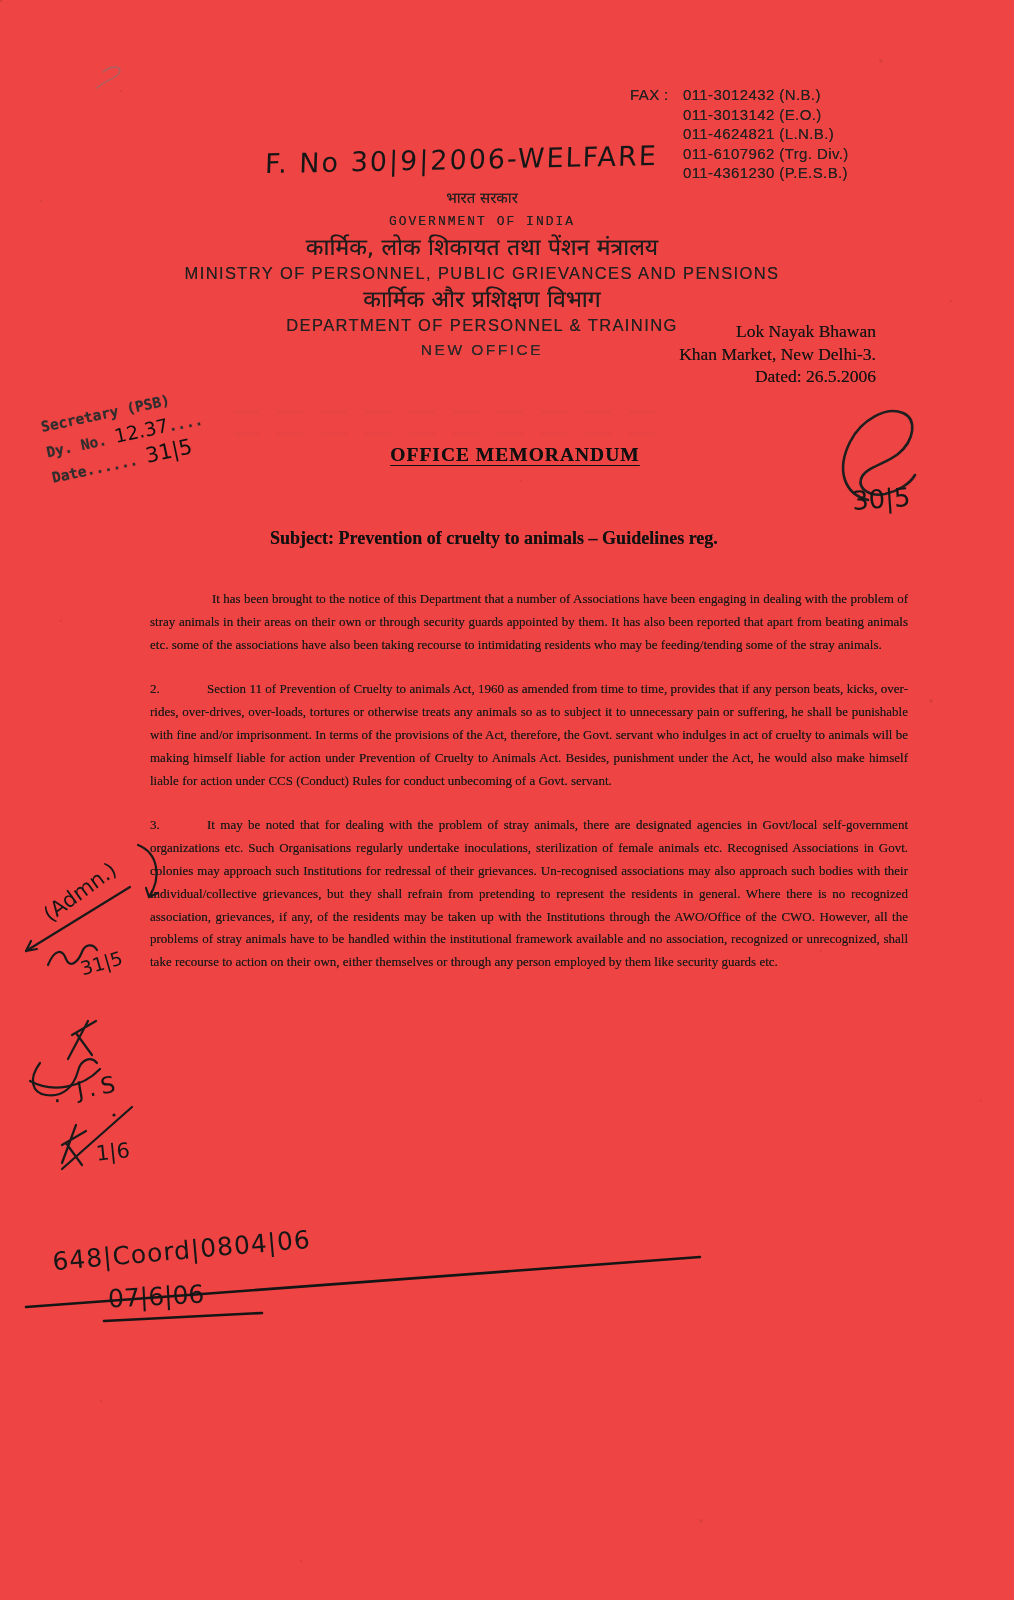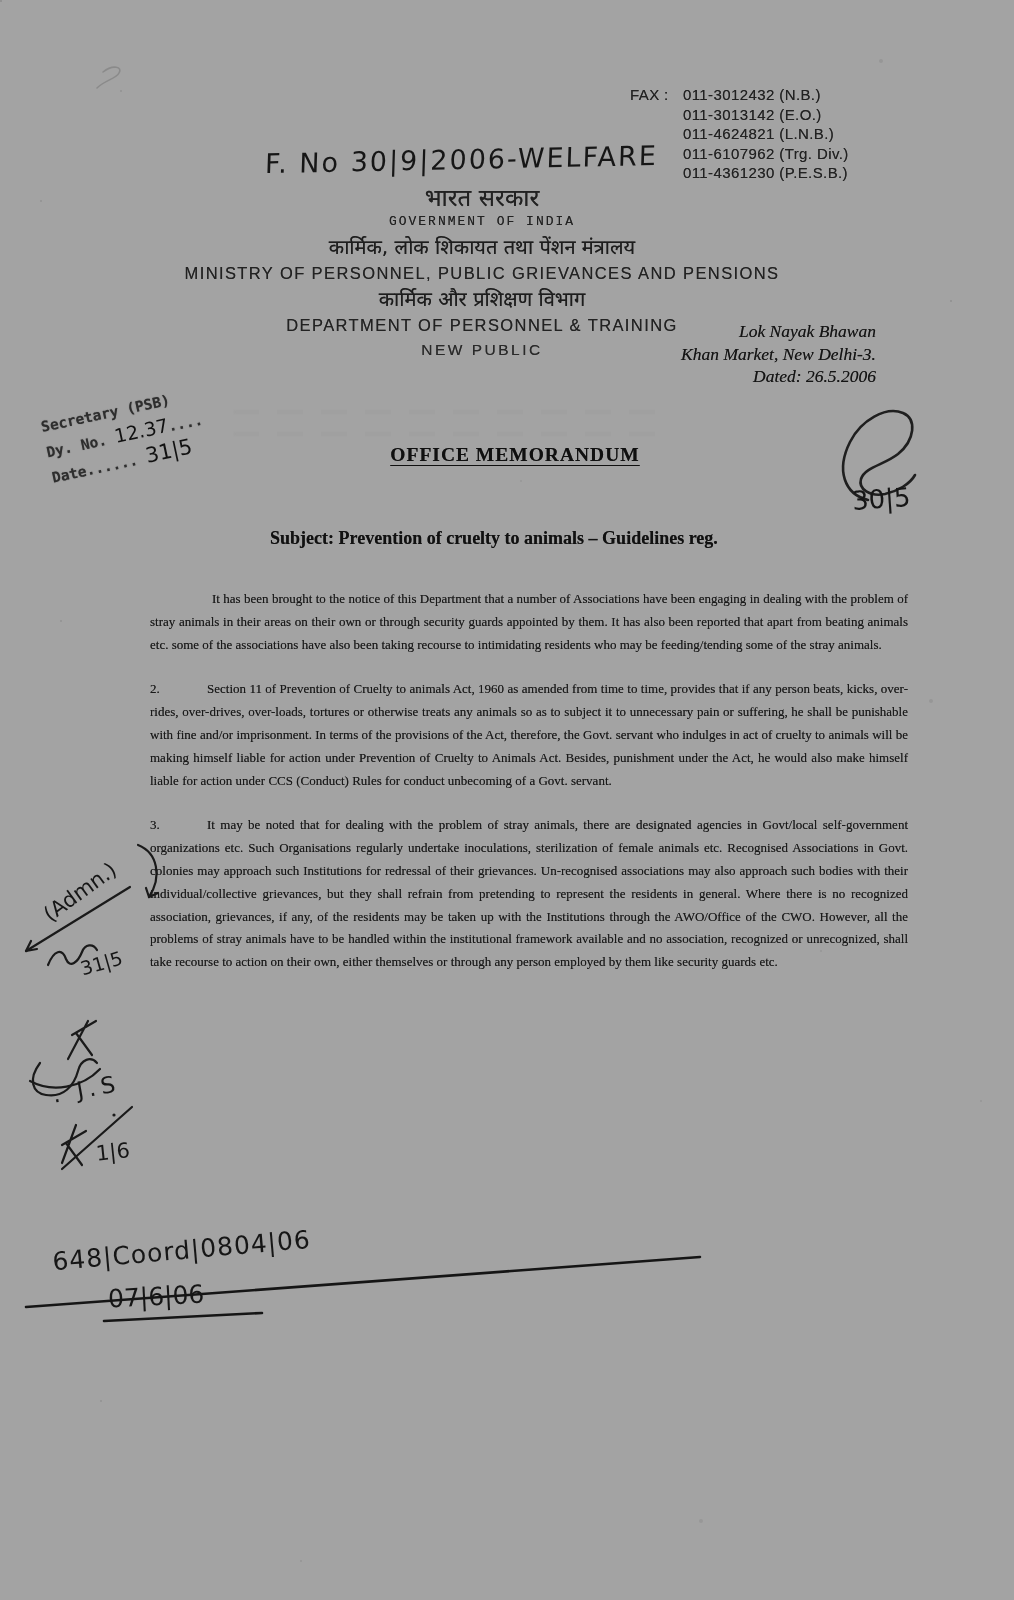--- a/index.html
+++ b/index.html
@@ -1,19 +1,19 @@
 <!DOCTYPE html>
 <html><head>
 <meta charset="utf-8">
 <style>
   html,body{margin:0;padding:0;background:#e8e8e6;}
   .page{
     position:relative;
     width:1014px;height:1600px;
-    background:#a3a3a3;
+    background:#ef4444;
     overflow:hidden;
     font-family:"Liberation Serif", serif;
     color:#1b1b1b;
   }
   
   .page::after{
     content:"";position:absolute;left:0;top:0;width:2px;height:2px;border-radius:50%;
     background:rgba(0,0,0,.14);
     box-shadow: 120px 90px 0 0 rgba(0,0,0,.10), 880px 60px 0 1px rgba(0,0,0,.08),
       950px 300px 0 0 rgba(0,0,0,.12), 60px 620px 0 0 rgba(0,0,0,.10),
@@ -32,30 +32,30 @@
   .fax-label{display:inline-block;width:53px;}
   .fax-indent{padding-left:53px;}
 
   
   .hw{font-family:"DejaVu Sans",sans-serif;color:#161616;}
   .file-no{position:absolute;left:265px;top:144px;font-size:27px;letter-spacing:2px;
            transform:rotate(-1.2deg) skewX(-3deg);white-space:nowrap;}
 
   
   .letterhead{position:absolute;left:0;top:186px;width:964px;text-align:center;}
-  .lh-hi-sm{font-family:"DejaVu Sans",sans-serif;font-size:24px;line-height:24px;color:#222;}
+  .lh-hi-sm{font-family:"DejaVu Sans",sans-serif;font-size:15px;line-height:24px;color:#222;}
   .lh-en-lg{font-family:Liberation Mono, monospace;font-size:13px;line-height:24px;letter-spacing:2px;color:#222;}
-  .lh-hi-lg{font-family:"DejaVu Sans",sans-serif;font-size:20px;line-height:27px;color:#1d1d1d;}
+  .lh-hi-lg{font-family:"DejaVu Sans",sans-serif;font-size:23px;line-height:27px;color:#1d1d1d;}
   .lh-en-md{font-family:"Liberation Sans",sans-serif;font-size:16.5px;line-height:25px;letter-spacing:1.4px;color:#222;}
   .lh-hi-city{font-family:"DejaVu Sans",sans-serif;font-size:18px;line-height:26px;color:#222;}
   .lh-en-city{font-family:"Liberation Sans",sans-serif;font-size:15.5px;line-height:24px;letter-spacing:2.5px;color:#2a2a2a;}
 
   
   .addr{position:absolute;right:138px;top:320px;text-align:right;
-        font-size:17.5px;line-height:22.5px;color:#141414;font-style:italic;}
+        font-size:17.5px;line-height:22.5px;color:#141414;}
 
   
   .stamp{position:absolute;left:45px;top:398px;transform:rotate(-12deg);
          font-family:"DejaVu Sans Mono",monospace;font-weight:bold;font-size:14.5px;
          line-height:24px;color:#2e2e2e;text-shadow:0 0 1px rgba(40,40,40,.5);white-space:nowrap;}
   .stamp .hw-val{font-family:"DejaVu Sans",sans-serif;font-weight:normal;font-size:19px;
                  text-shadow:none;color:#111;}
   .stamp .hw-big{font-size:21px;}
 
   
@@ -118,21 +118,21 @@
 
   <div class="hw file-no">F. No 30|9|2006-WELFARE</div>
 
   <div class="letterhead">
     <div class="lh-hi-sm typed">भारत सरकार</div>
     <div class="lh-en-lg typed">GOVERNMENT OF INDIA</div>
     <div class="lh-hi-lg typed">कार्मिक, लोक शिकायत तथा पेंशन मंत्रालय</div>
     <div class="lh-en-md typed">MINISTRY OF PERSONNEL, PUBLIC GRIEVANCES AND PENSIONS</div>
     <div class="lh-hi-lg typed">कार्मिक और प्रशिक्षण विभाग</div>
     <div class="lh-en-md typed">DEPARTMENT OF PERSONNEL &amp; TRAINING</div>
-    <div class="lh-en-city typed">NEW PUBLIC</div>
+    <div class="lh-en-city typed">NEW OFFICE</div>
   </div>
 
   <div class="addr typed">
     <div>Lok Nayak Bhawan</div>
     <div>Khan Market, New Delhi-3.</div>
     <div>Dated: 26.5.2006</div>
   </div>
 
   <div class="stamp">
     <div>Secretary (PSB)</div>

